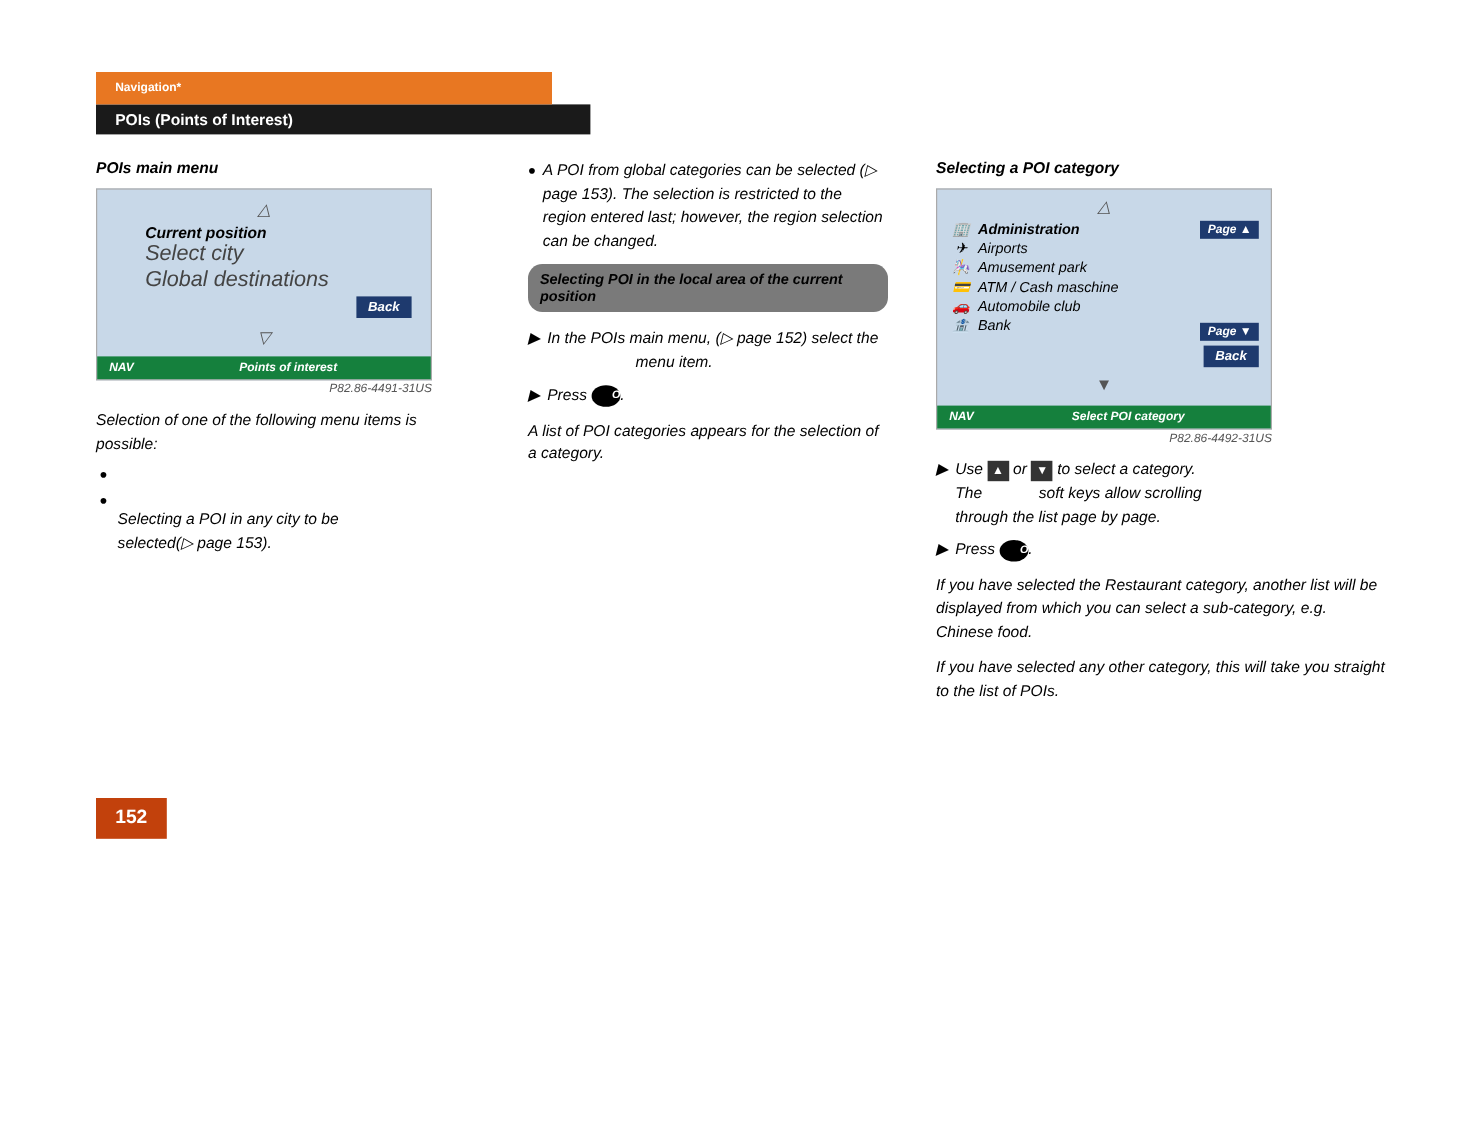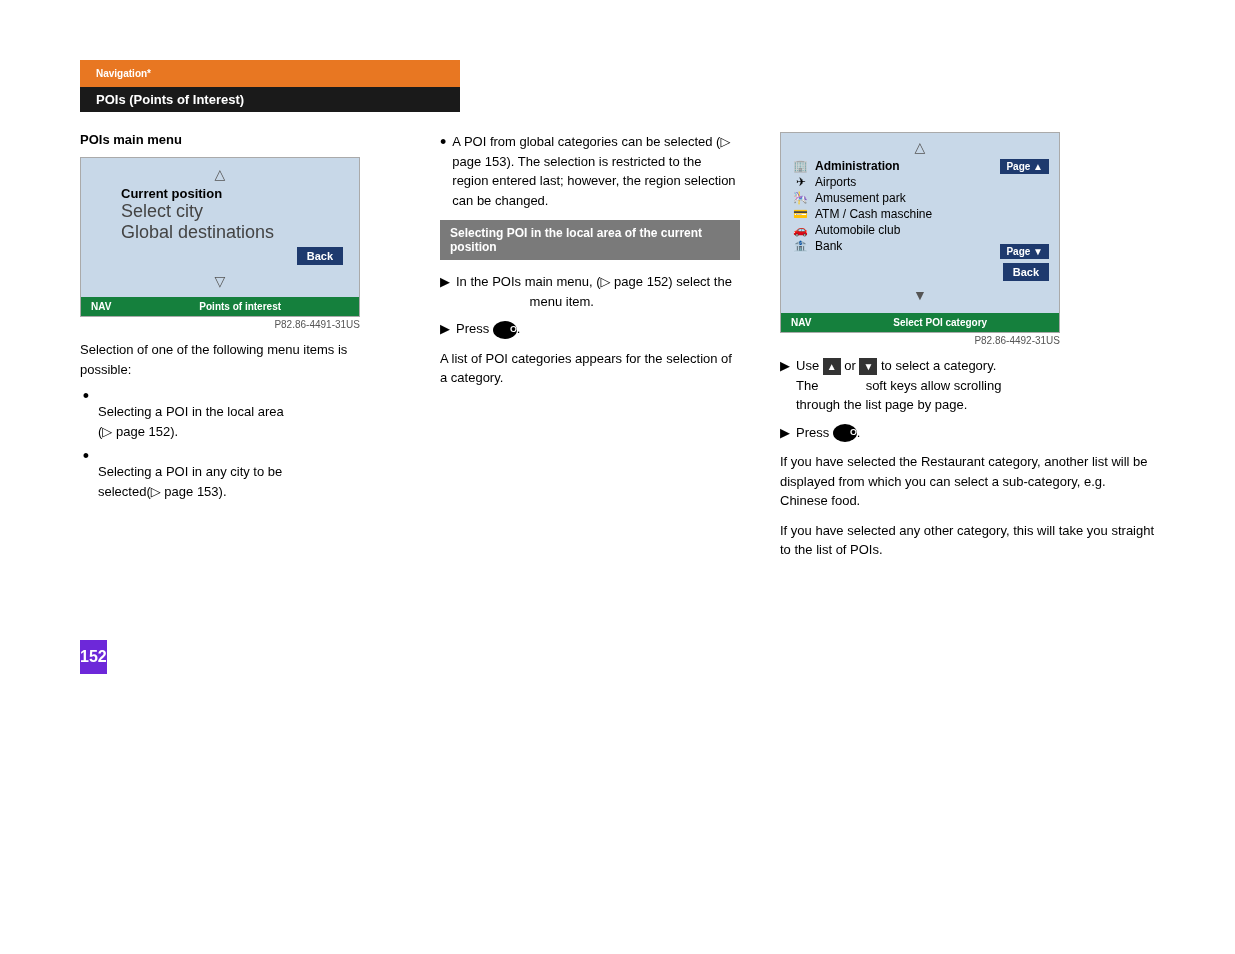--- a/index.html
+++ b/index.html
@@ -29,28 +29,29 @@
       display: inline-block;
       width: 380px;
     }
     .header-black {
       background: #1a1a1a;
       color: #fff;
       font-weight: bold;
       font-size: 13px;
       padding: 5px 16px;
       display: block;
-      width: 380px;
+      width: 412px;
     }
 
     
     .content-area {
       display: flex;
       gap: 40px;
       margin-top: 20px;
+      font-style: italic;
     }
 
     .col-left {
       width: 320px;
       flex-shrink: 0;
     }
     .col-middle {
       width: 300px;
       flex-shrink: 0;
     }
@@ -159,26 +160,27 @@
       justify-content: center;
     }
     .bullet-empty::before {
       content: '•';
       font-size: 18px;
       line-height: 1;
     }
 
     .highlight-box {
       background: #7a7a7a;
-      color: #ffffff;
+      color: #000000;
       font-weight: bold;
       font-size: 12px;
       padding: 6px 10px;
       margin-bottom: 12px;
       margin-top: 8px;
+      border-radius: 12px;
     }
 
     .arrow-item {
       display: flex;
       align-items: flex-start;
       margin-bottom: 8px;
       font-size: 13px;
       line-height: 1.5;
     }
     .arrow-symbol {
@@ -250,25 +252,25 @@
       gap: 20px;
       margin-left: 4px;
     }
     .poi-cat-rows {
       display: flex;
     }
     .poi-cat-list {
       flex: 1;
     }
     .page-num-box {
-      background: #6d28d9;
+      background: #c2410c;
       color: #fff;
       font-weight: bold;
       font-size: 16px;
-      padding: 8px 0;
+      padding: 8px 16px;
       display: inline-block;
     }
 
     .inline-blank {
       display: inline-block;
       width: 70px;
       border-bottom: 1px solid transparent;
     }
 
     .page-bottom {
@@ -308,23 +310,20 @@
       </div>
       <div class="catalog-ref">P82.86-4491-31US</div>
 
       <div class="left-text">
         <span>Selection of one of the following menu items is possible:</span>
         <div class="bullet-section">
           <div class="bullet-item">
             <span class="bullet-empty"></span>
             <span></span>
           </div>
-          <div style="margin-left:18px; margin-bottom:6px;">
-            Selecting a POI in the local area<br>(▷ page 152).
-          </div>
           <div class="bullet-item">
             <span class="bullet-empty"></span>
             <span></span>
           </div>
           <div style="margin-left:18px;">
             Selecting a POI in any city to be<br>selected(▷ page 153).
           </div>
         </div>
       </div>
     </div>
@@ -346,20 +345,21 @@
       </div>
       <div class="arrow-item">
         <span class="arrow-symbol">▶</span>
         <span style="font-size:13px; line-height:1.5;">Press <span class="ok-badge">OK</span>.</span>
       </div>
 
       <div style="margin-top:10px; font-size:13px; line-height:1.5;">A list of POI categories appears for the selection of a category.</div>
     </div>
 
     <div class="col-right">
+      <div class="section-title">Selecting a POI category</div>
 
       <div class="right-screen">
         <div class="right-screen-inner">
           <div class="poi-cat-arrow-up">△</div>
           <div class="poi-cat-rows">
             <div class="poi-cat-list">
 
               <div class="poi-cat-item">
                 <span class="poi-cat-icon">🏢</span>
                 <span class="poi-cat-name poi-cat-selected">Administration</span>

